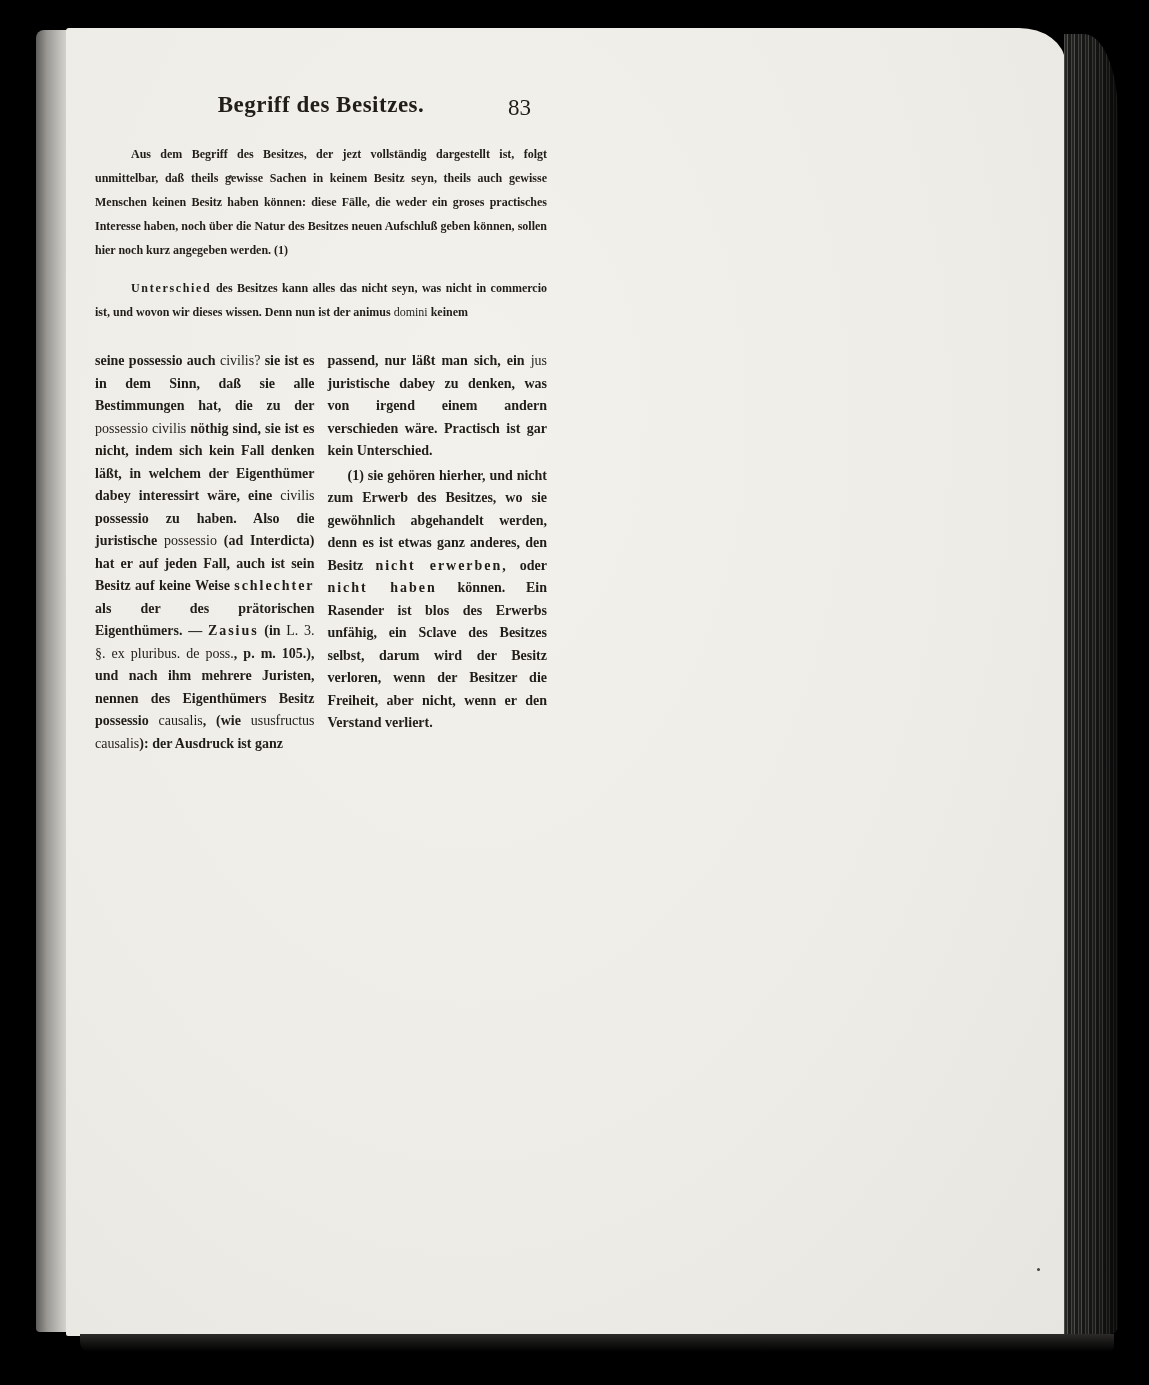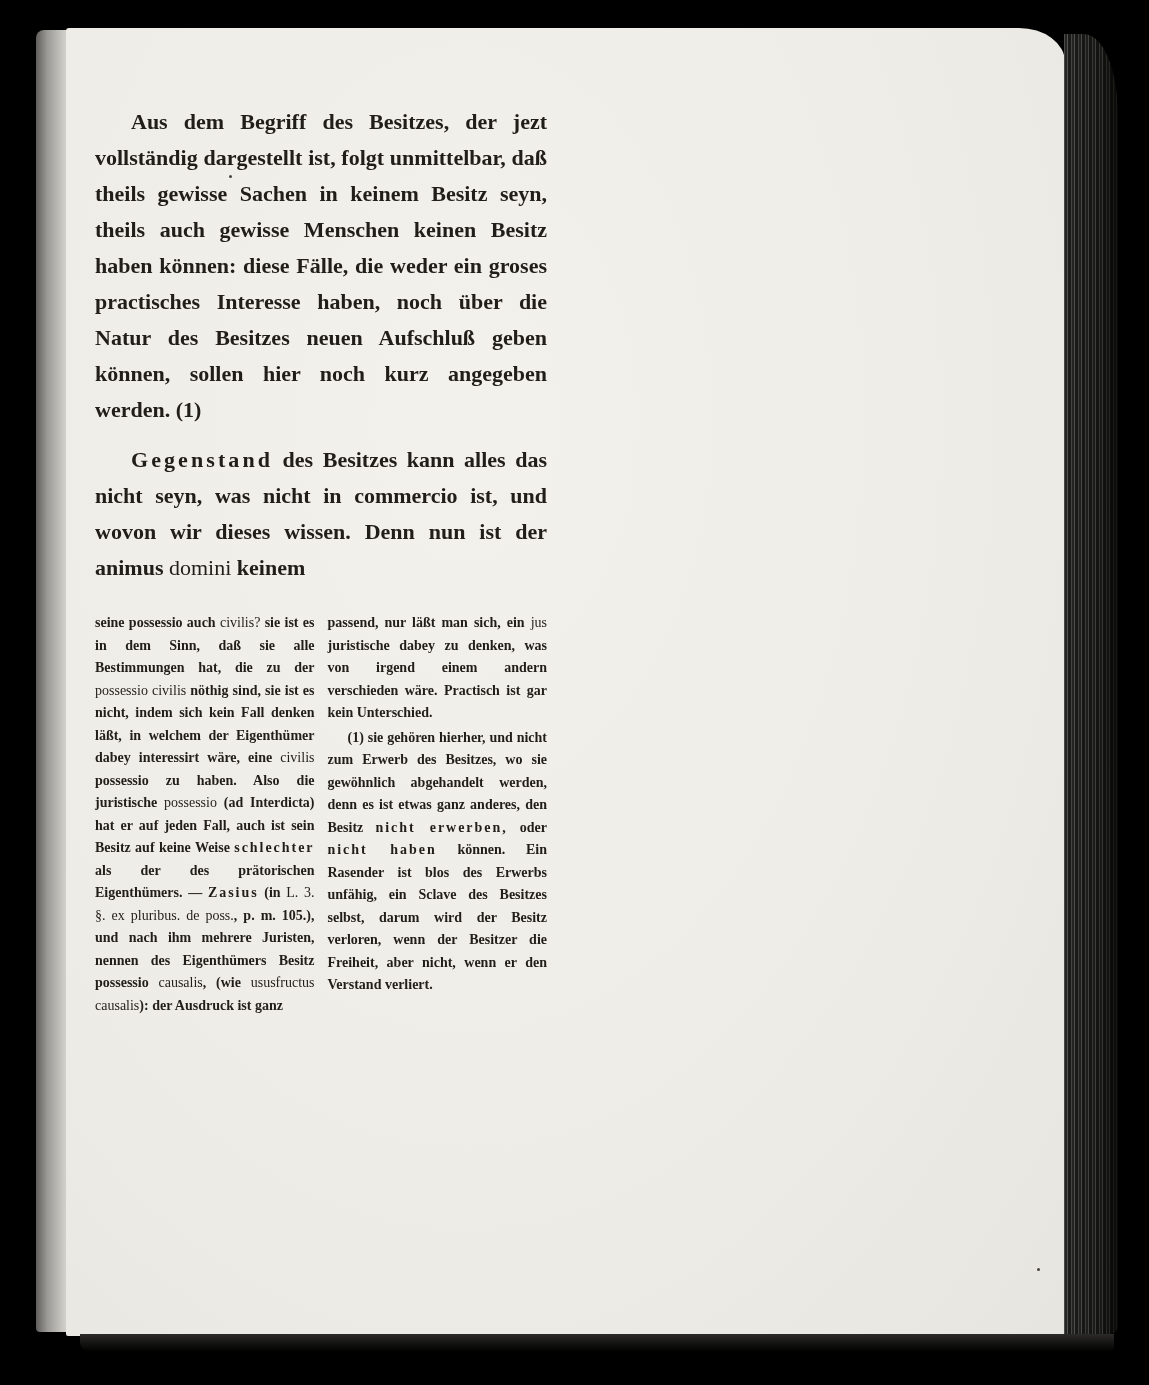--- a/index.html
+++ b/index.html
@@ -68,22 +68,22 @@
     font-weight: 700;
     letter-spacing: 0.5px;
   }
   .page-number {
     position: absolute; right: 16px; top: 3px;
     font-size: 23px;
     font-weight: 400;
   }
 
   .main-text .para {
-    font-size: 22px;
-    line-height: 36px;
+    font-size: 12px;
+    line-height: 24px;
     font-weight: 700;
     text-align: justify;
     margin: 12px 0 14px 0;
   }
   .para.indent { text-indent: 36px; }
 
   .footnotes {
     display: flex;
     gap: 13px;
     margin-top: 26px;
@@ -109,24 +109,28 @@
   .speck.s2 { left: 1037px; top: 1268px; width: 3px; height: 3px; }
 </style>
 </head>
 <body>
 
 <div class="gutter-edge"></div>
 
 <div class="page">
   <div class="text-block">
 
+    <div class="header-row">
+      <div class="running-title">Begriff des Besitzes.</div>
+      <div class="page-number">83</div>
+    </div>
 
     <div class="main-text">
         <div class="para indent"><span>Aus dem Begriff des Besitzes, der jezt vollständig dargestellt ist, folgt unmittelbar, daß theils gewisse Sachen in keinem Besitz seyn, theils auch gewisse Menschen keinen Besitz haben können: diese Fälle, die weder ein groses practisches Interesse haben, noch über die Natur des Besitzes neuen Aufschluß geben können, sollen hier noch kurz angegeben werden. (1)</span></div>
-        <div class="para indent"><span class="gesperrt">Gegenstand</span><span> des Besitzes kann alles das nicht seyn, was nicht in </span><span class="antiqua">commercio</span><span> ist, und wovon wir dieses wissen. Denn nun ist der </span><span class="antiqua">animus </span><span class="ital">domini</span><span> keinem</span></div>
+        <div class="para indent"><span class="gesperrt">Unterschied</span><span> des Besitzes kann alles das nicht seyn, was nicht in </span><span class="antiqua">commercio</span><span> ist, und wovon wir dieses wissen. Denn nun ist der </span><span class="antiqua">animus </span><span class="ital">domini</span><span> keinem</span></div>
       </div>
 
     <div class="footnotes">
       <div class="fn-col">
           <div class="para"><span>seine </span><span class="antiqua">possessio</span><span> auch </span><span class="ital">civilis?</span><span> sie ist es in dem Sinn, daß sie alle Bestimmungen hat, die zu der </span><span class="ital">possessio civilis</span><span> nöthig sind, sie ist es nicht, indem sich kein Fall denken läßt, in welchem der Eigenthümer dabey interessirt wäre, eine </span><span class="ital">civilis</span><span class="antiqua"> possessio </span><span>zu haben. Also die juristische </span><span class="ital">possessio</span><span> </span><span class="antiqua">(ad Interdicta)</span><span> hat er auf jeden Fall, auch ist sein Besitz auf keine Weise </span><span class="gesperrt">schlechter</span><span> als der des prätorischen Eigenthümers. — </span><span class="gesperrt">Zasius</span><span> (in </span><span class="ital">L. 3. §. ex pluribus. de poss.</span><span>, </span><span class="antiqua">p. m. 105.)</span><span>, und nach ihm mehrere Juristen, nennen des Eigenthümers Besitz </span><span class="antiqua">possessio </span><span class="ital">causalis</span><span>, (wie </span><span class="ital">ususfructus causalis</span><span>): der Ausdruck ist ganz</span></div>
         </div>
       <div class="fn-col">
           <div class="para"><span>passend, nur läßt man sich, ein </span><span class="ital">jus</span><span class="antiqua"> juristische</span><span> dabey zu denken, was von irgend einem andern verschieden wäre. Practisch ist gar kein Unterschied.</span></div>
           <div class="para indent"><span>(1) sie gehören hierher, und nicht zum Erwerb des Besitzes, wo sie gewöhnlich abgehandelt werden, denn es ist etwas ganz anderes, den Besitz </span><span class="gesperrt">nicht erwerben,</span><span> oder </span><span class="gesperrt">nicht haben</span><span> können. Ein Rasender ist blos des Erwerbs unfähig, ein Sclave des Besitzes selbst, darum wird der Besitz verloren, wenn der Besitzer die Freiheit, aber nicht, wenn er den Verstand verliert.</span></div>
         </div>

